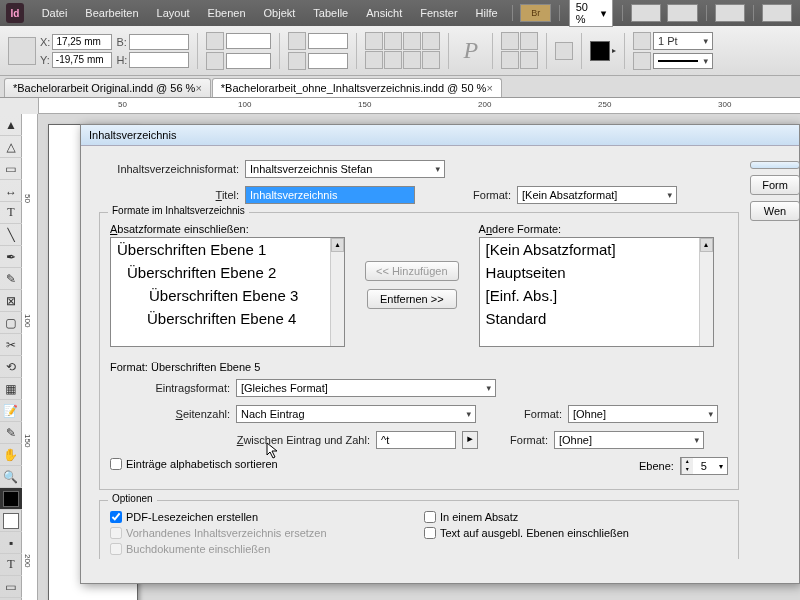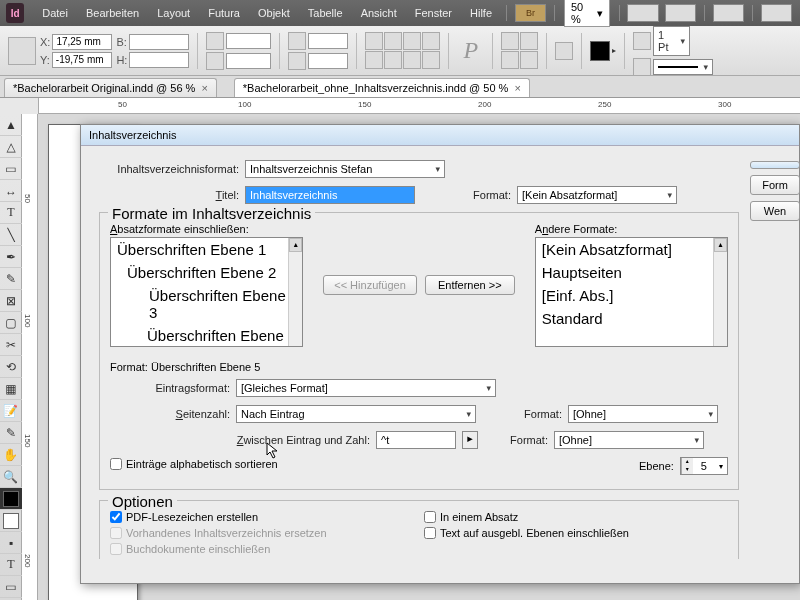--- a/index.html
+++ b/index.html
@@ -19,21 +19,21 @@
 .ctrl-row { display: flex; align-items: center; gap: 2px; }
 .ctrl-label { color: #555; }
 .ctrl-input { background: #fff; border: 1px solid #999; padding: 1px 3px; width: 60px; height: 16px; font-size: 10px; }
 .ctrl-sep { width: 1px; height: 36px; background: #bbb; margin: 0 4px; }
 .ctrl-icon { width: 18px; height: 18px; background: #ddd; border: 1px solid #aaa; }
 .ctrl-icon-grid { display: grid; grid-template-columns: repeat(4, 18px); gap: 1px; }
 .swatch { width: 20px; height: 20px; border: 1px solid #666; }
 
 
 .doctabs { background: #dcdcdc; height: 22px; display: flex; align-items: flex-end; padding-left: 4px; border-bottom: 1px solid #999; }
-.doctab { background: linear-gradient(#f4f4f4, #e4e4e4); border: 1px solid #aaa; border-bottom: none; padding: 3px 8px; margin-right: 17px; font-size: 10px; display: flex; align-items: center; gap: 6px; border-radius: 3px 3px 0 0; }
+.doctab { background: linear-gradient(#f4f4f4, #e4e4e4); border: 1px solid #aaa; border-bottom: none; padding: 3px 8px; margin-right: 1px; font-size: 10px; display: flex; align-items: center; border-radius: 3px 3px 0 0; }
 .doctab.active { background: #fff; padding-left: 8px; }
 .close-x { color: #666; cursor: default; }
 
 
 .ruler-h { background: #fff; height: 16px; border-bottom: 1px solid #aaa; position: relative; margin-left: 38px; }
 .ruler-h::before { content:''; position:absolute; left:-38px; top:0; width:38px; height:16px; background:#e8e8e8; border-right:1px solid #aaa; border-bottom:1px solid #aaa; }
 .rtick { position: absolute; top: 2px; font-size: 8px; color: #444; }
 .ruler-v { background: #fff; width: 16px; position: absolute; left: 22px; top: 114px; bottom: 0; border-right: 1px solid #aaa; }
 .vtick { position: absolute; left: 1px; font-size: 8px; color: #444; writing-mode: vertical-rl; }
 
@@ -51,54 +51,54 @@
 .dialog { position: absolute; left: 80px; top: 124px; width: 720px; background: #ececec; border: 1px solid #888; box-shadow: 2px 2px 10px rgba(0,0,0,.4); }
 .dlg-title { background: linear-gradient(#e4f0fb, #c9def2); padding: 4px 8px; font-size: 11px; border-bottom: 1px solid #aab; }
 .dlg-body { padding: 14px 14px 14px 18px; }
 .row { display: flex; align-items: center; margin-bottom: 8px; gap: 6px; }
 .lbl { text-align: right; color: #222; }
 .sel { background: #fff; border: 1px solid #888; padding: 2px 4px; display: flex; align-items: center; justify-content: space-between; }
 .sel::after { content: '▾'; color: #444; margin-left: 6px; font-size: 9px; }
 .inp { background: #fff; border: 1px solid #888; padding: 2px 4px; }
 .inp.selected { background: #3399ff; color: #fff; }
 .fieldset { border: 1px solid #bbb; padding: 10px 10px 6px 10px; margin-bottom: 10px; position: relative; }
-.fieldset-legend { position: absolute; top: -8px; left: 8px; background: #ececec; padding: 0 4px; font-size: 15px; }
+.fieldset-legend { position: absolute; top: -8px; left: 8px; background: #ececec; padding: 0 4px; font-size: 10px; }
 .listbox { background: #fff; border: 1px solid #888; height: 110px; overflow: hidden; position: relative; }
 .listitem { padding: 3px 6px; font-size: 15px; }
 .listitem.sel { background: #3399ff; color: #fff; margin-top: 20px; }
 .listitem.i1 { padding-left: 16px; }
 .listitem.i2 { padding-left: 38px; }
 .listitem.i3 { padding-left: 36px; }
 .listitem.i4 { padding-left: 46px; }
 .scrollbar { position: absolute; right: 0; top: 0; bottom: 0; width: 14px; background: #eee; border-left: 1px solid #ccc; }
 .scroll-arr { height: 14px; background: #ddd; border: 1px solid #bbb; text-align: center; font-size: 8px; line-height: 12px; }
 .btn { background: linear-gradient(#fdfdfd,#e6e6e6); border: 1px solid #999; border-radius: 3px; padding: 3px 10px; min-width: 90px; text-align: center; }
 .btn.disabled { color: #999; }
-.mid-btns { display: flex; flex-direction: row; gap: 8px; align-items: center; justify-content: center; padding: 0 10px; }
+.mid-btns { display: flex; flex-direction: column; gap: 8px; align-items: center; justify-content: center; padding: 0 10px; }
 .twocol { display: flex; gap: 10px; }
 .col { flex: 1; }
 .chk { display: flex; align-items: center; gap: 4px; margin-bottom: 4px; }
 .chk input { width: 12px; height: 12px; }
 .chk.disabled { color: #999; }
 .stepper { display: flex; align-items: center; border: 1px solid #888; background: #fff; }
 .stepper-btns { display: flex; flex-direction: column; }
 .step-btn { width: 12px; height: 8px; font-size: 6px; text-align: center; line-height: 7px; background: #eee; border-left: 1px solid #aaa; }
 .side-btns { position: absolute; right: -1px; top: 36px; display: flex; flex-direction: column; gap: 6px; }
 .cursor-img { position: absolute; width: 14px; height: 18px; pointer-events: none; z-index: 999; }
 .underline { text-decoration: underline; }
 </style>
 </head>
 <body>
 
 <div class="menubar">
   <div class="app-icon">Id</div>
   <div class="menu-item">Datei</div>
   <div class="menu-item">Bearbeiten</div>
   <div class="menu-item">Layout</div>
-  <div class="menu-item">Futura</div>
+  <div class="menu-item">Ebenen</div>
   <div class="menu-item">Objekt</div>
   <div class="menu-item">Tabelle</div>
   <div class="menu-item">Ansicht</div>
   <div class="menu-item">Fenster</div>
   <div class="menu-item">Hilfe</div>
   <div class="menu-sep"></div>
   <div class="menu-icon" style="background:#c0a060;color:#5a3a10;font-size:9px;text-align:center;line-height:16px;">Br</div>
   <div class="menu-sep"></div>
   <div class="menu-zoom">
       <span>50 %</span>
@@ -181,21 +181,21 @@
   <div class="ctrl-icon"></div>
   <div class="ctrl-sep"></div>
   <div style="display:flex;align-items:center;gap:2px">
     <div class="swatch" style="background:#000"></div>
     <span style="font-size:8px">▸</span>
   </div>
   <div class="ctrl-sep"></div>
   <div class="ctrl-group">
     <div class="ctrl-row">
         <div class="ctrl-icon"></div>
-        <div class="sel" style="width:37px">1 Pt</div>
+        <div class="sel" style="width:60px">1 Pt</div>
       </div>
     <div class="ctrl-row">
         <div class="ctrl-icon"></div>
         <div class="sel" style="width:60px;height:16px">
           <span style="border-top:2px solid #000;width:40px;display:inline-block"></span>
         </div>
       </div>
   </div>
 </div>
 

